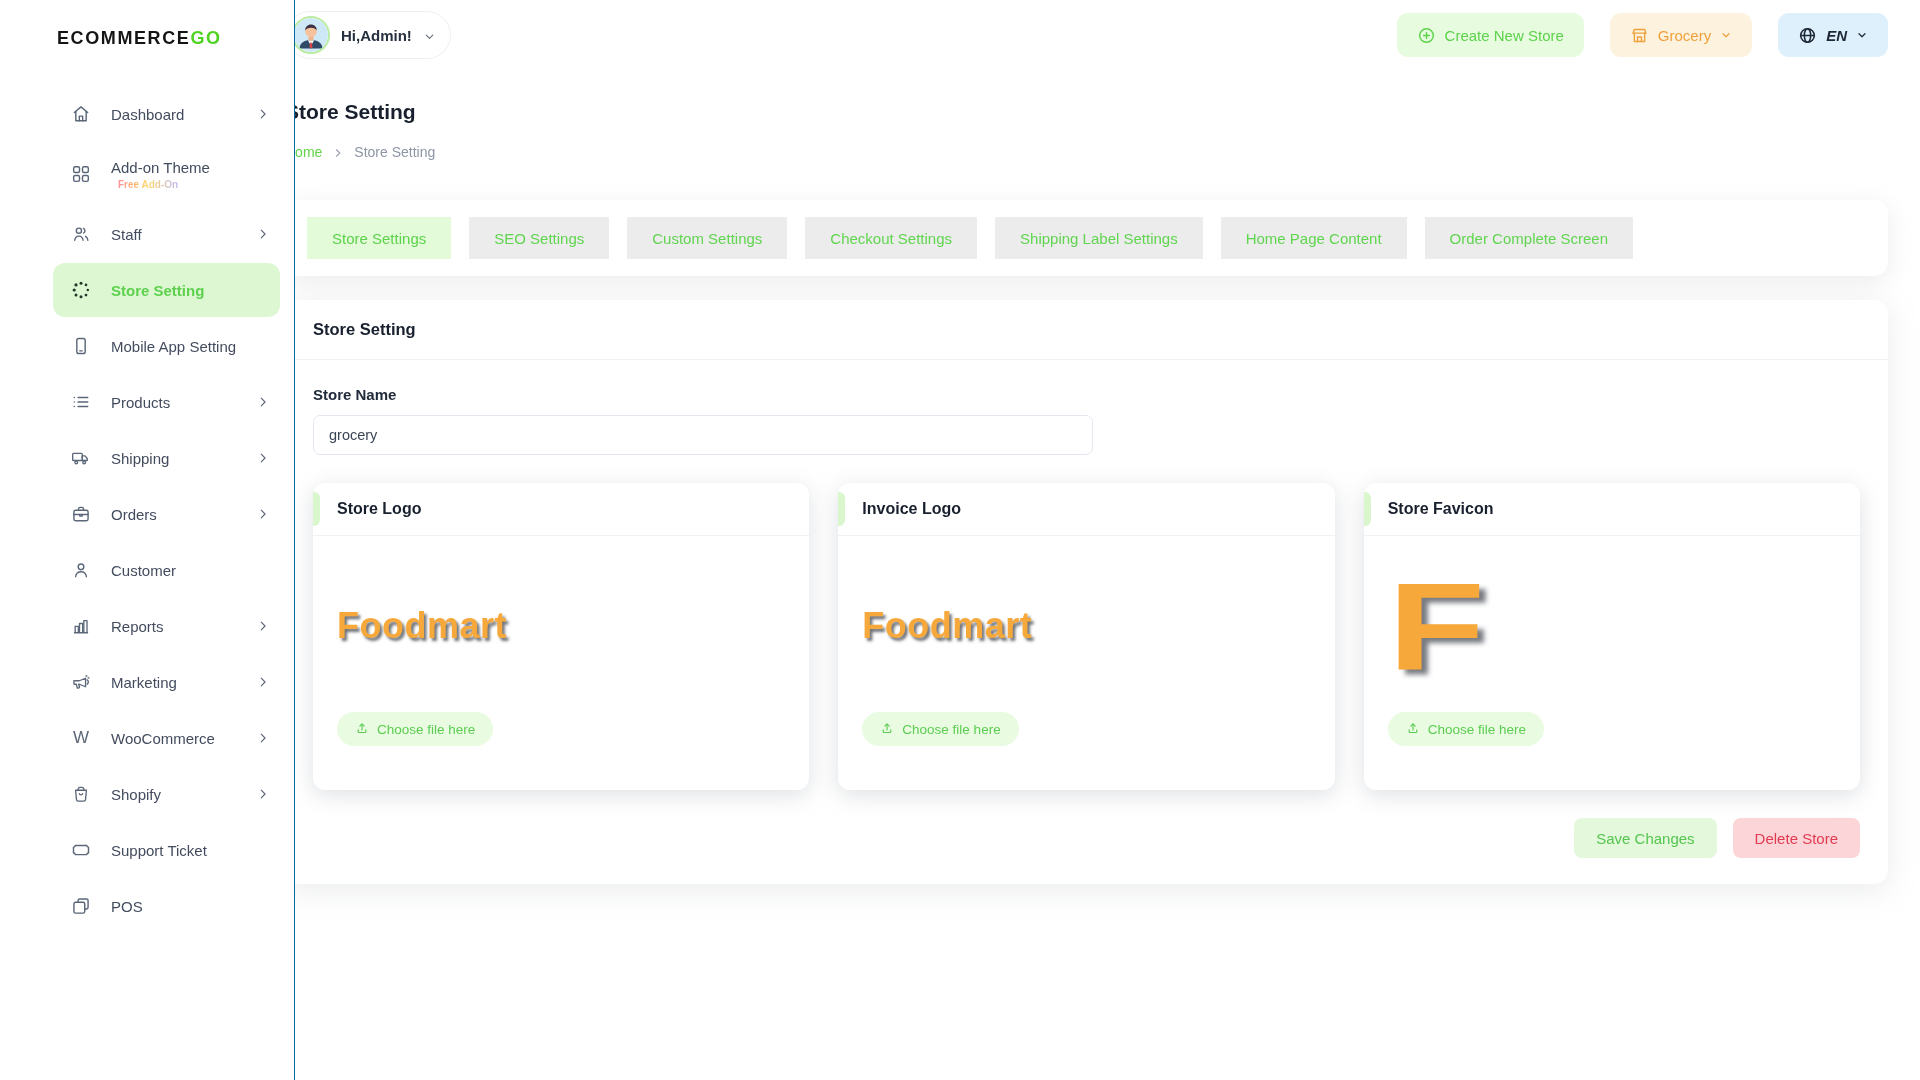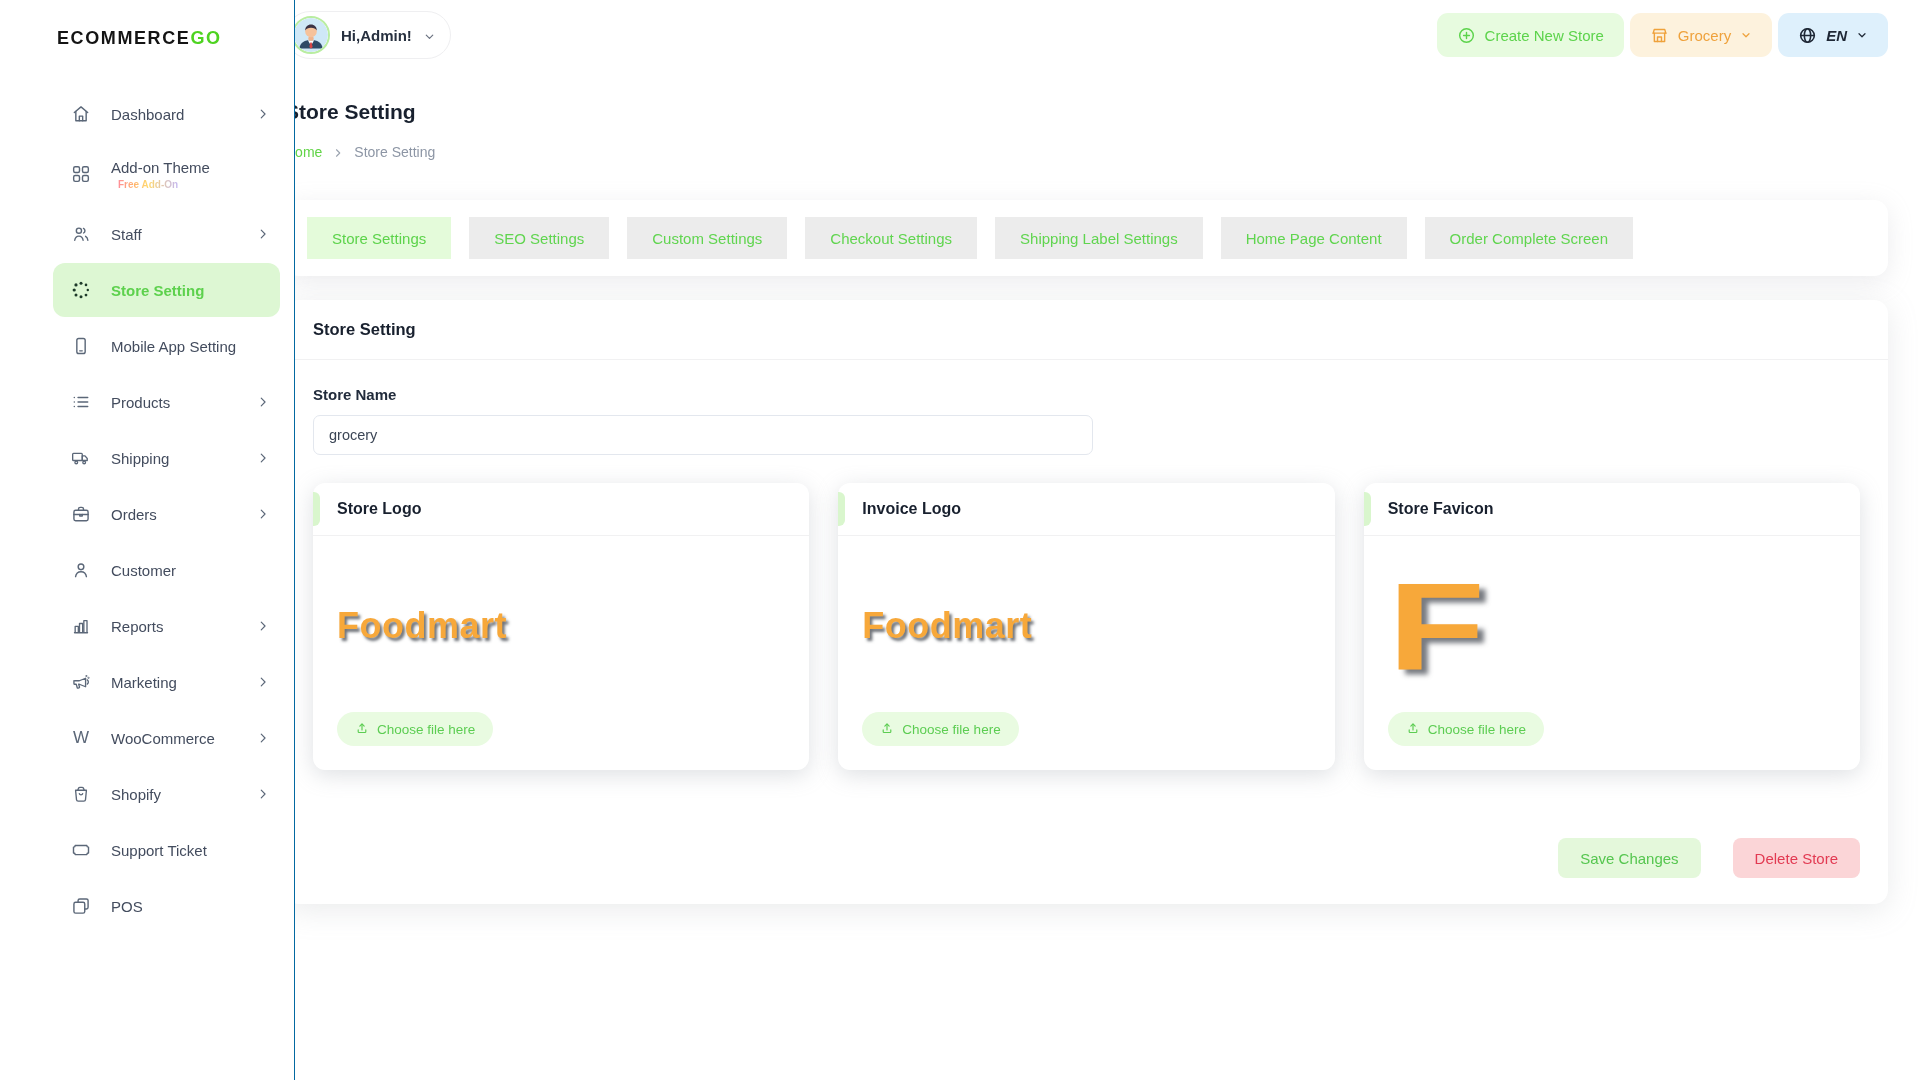--- a/index.html
+++ b/index.html
@@ -35,21 +35,21 @@
   .topbar { margin-left:256px; height:70px; display:flex; align-items:center;
     padding:0 32px 0 30px; background:#fff; }
   .user-pill { display:inline-flex; align-items:center; gap:11px;
     border:1px solid #efeff1; border-radius:999px; padding:4px 14px 4px 5px;
     background:#fff; cursor:pointer; }
   .avatar { width:38px; height:38px; border-radius:50%; border:2px solid #b9eda1;
     overflow:hidden; flex:none; }
   .avatar svg { display:block; }
   .user-name { font-size:15px; font-weight:600; color:#27303f; }
   .pill-chev { width:13px; height:13px; color:#6b7280; }
-  .topbar-right { margin-left:auto; display:flex; gap:6px; align-items:center; }
+  .topbar-right { margin-left:auto; display:flex; gap:26px; align-items:center; }
   .top-btn { display:inline-flex; align-items:center; gap:9px; height:44px;
     padding:0 20px; border:none; border-radius:11px; font-size:15px; font-weight:500;
     font-family:inherit; cursor:pointer; }
   .btn-create { background:#e7fbdf; color:#5cd34b; }
   .btn-storesel { background:#fdf2dd; color:#efa23c; }
   .btn-lang { background:#def0fc; color:#1f2836; font-weight:600;font-style:italic; }
   .top-btn svg { display:block; }
 
   
   .content { margin-left:256px; padding:0 32px 0 29px; }
@@ -73,37 +73,37 @@
   .accent-bar { position:absolute; left:0; top:50%; transform:translateY(-50%);
     width:7px; height:38px; background:#d9f6cd; border-radius:0 6px 6px 0; }
   .card-body { padding:26px 28px 0; }
   .field-label { font-size:15px; font-weight:600; color:#212b3b; }
   .text-input { margin-top:12px; width:780px; height:40px; border:1px solid #e3e7ee;
     border-radius:7px; padding:0 15px; font-size:14.5px; color:#3c4656;
     font-family:inherit; background:#fff; outline:none; display:block; }
 
   .upload-grid { display:flex; gap:29px; margin-top:28px; }
   .upload-card { flex:1; background:#fff; border-radius:12px;
-    box-shadow:0 5px 22px rgba(146,152,162,.30); padding-bottom:24px; }
+    box-shadow:0 5px 22px rgba(146,152,162,.30); padding-bottom:44px; }
   .upload-header { position:relative; padding:17px 24px; font-size:16px; font-weight:700;
     color:#18202e; border-bottom:1px solid #f1f1f2; }
   .upload-header .accent-bar { height:34px; }
   .upload-body { padding:20px 24px 0; }
   .logo-area { height:140px; display:flex; align-items:center; }
   .wordmark { font-size:36px; font-weight:800; color:#f7a83a; letter-spacing:.5px;
     text-shadow:2.5px 3px 3px rgba(86,90,97,.85); }
   .favicon-letter { font-size:124px; font-weight:800; color:#f7a83a; line-height:.78;
     transform:scaleX(1.28); transform-origin:left center;
     text-shadow:5px 5px 5px rgba(86,90,97,.8); }
   .choose-btn { margin-top:16px; display:inline-flex; align-items:center; gap:8px;
     height:34px; padding:0 18px; background:#e9fbe1; color:#5ccd52; border:none;
     border-radius:17px; font-size:13.5px; font-family:inherit; cursor:pointer; }
   .choose-btn svg { display:block; }
 
-  .card-footer { display:flex; justify-content:flex-end; gap:32px; padding:28px 28px 26px;margin-top:40px; }
+  .card-footer { display:flex; justify-content:flex-end; gap:16px; padding:28px 28px 26px; }
   .btn-save { background:#e4f8db; color:#55c64f; }
   .btn-delete { background:#fbd5d7; color:#e23a52; }
   .footer-btn { height:40px; padding:0 22px; border:none; border-radius:8px;
     font-size:15px; font-weight:500; font-family:inherit; cursor:pointer; }
 </style>
 </head>
 <body>
 
 <aside class="sidebar">
   <div class="logo"><span>ECOMMERCE</span><span class="accent">GO</span></div>

